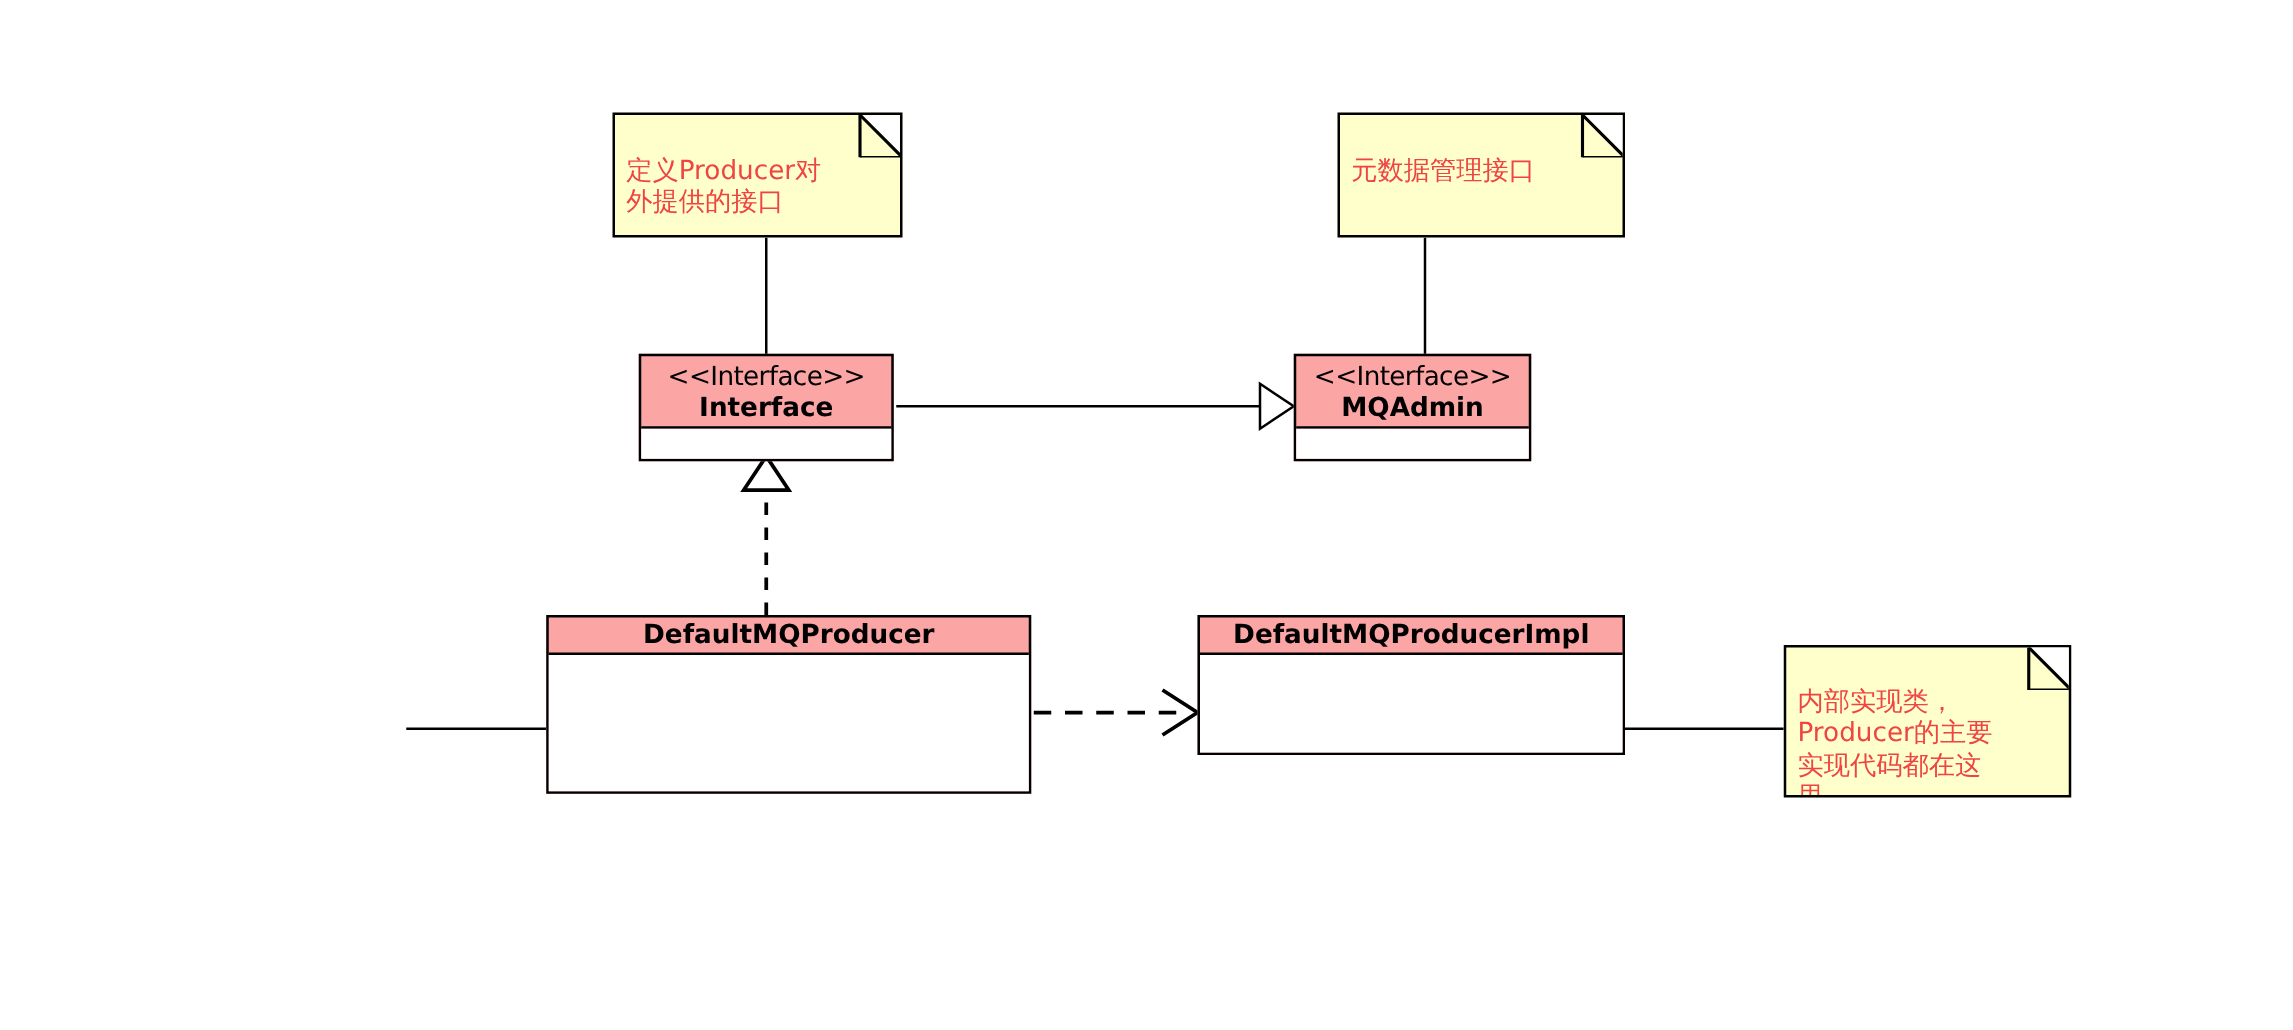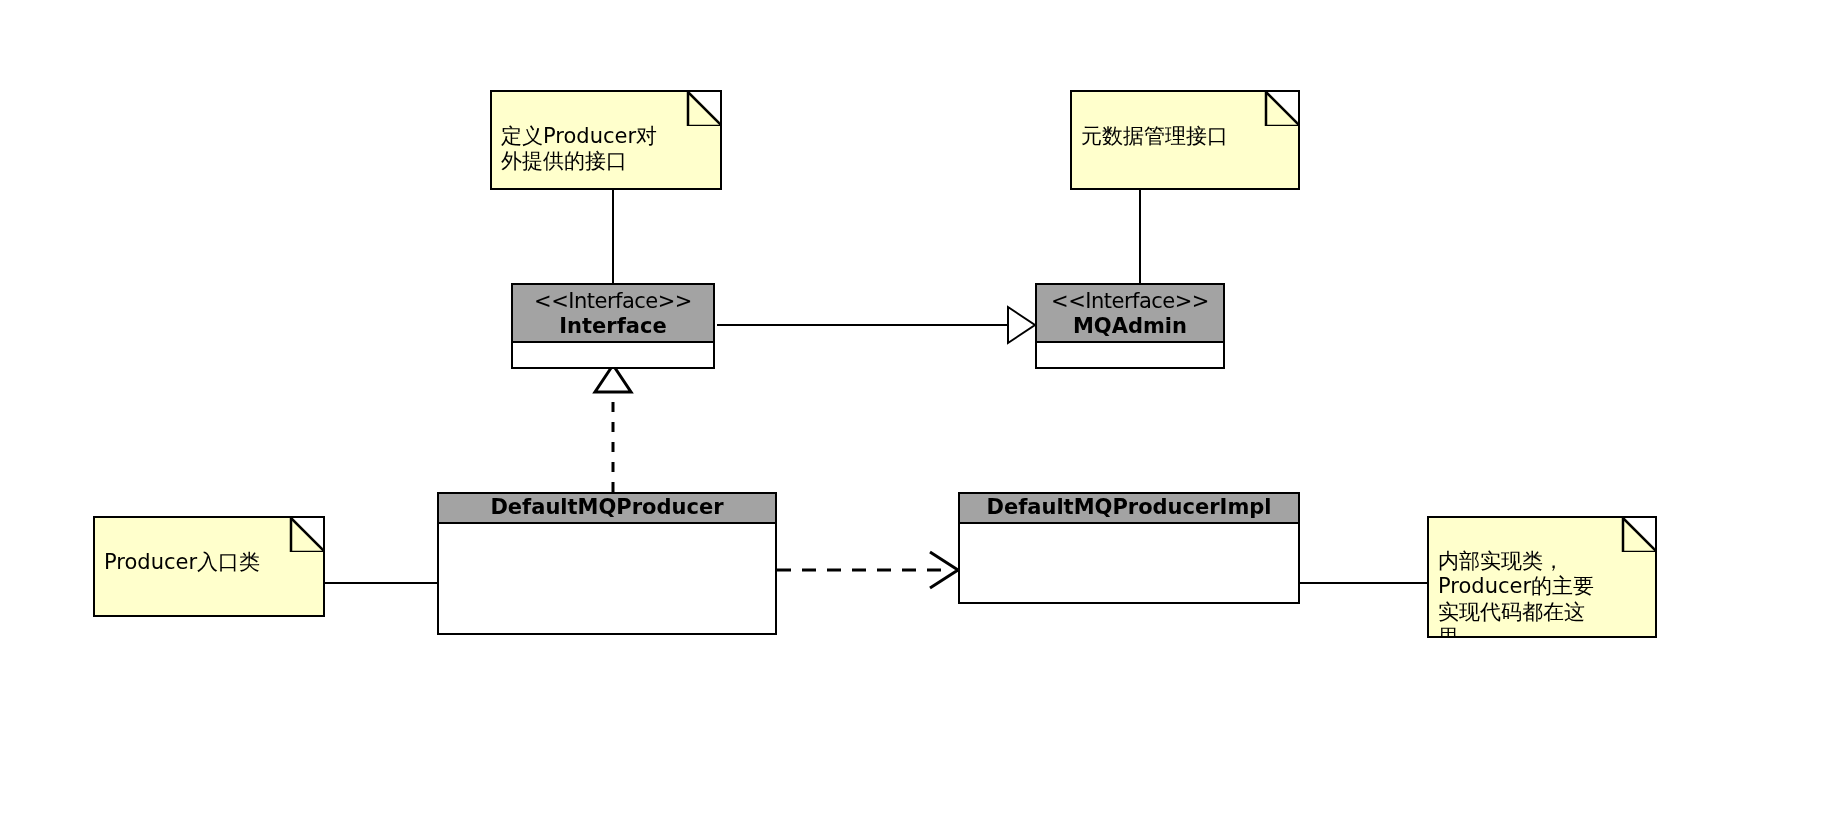--- a/index.html
+++ b/index.html
@@ -28,21 +28,21 @@
     top: 0;
     width: 1834px;
     height: 824px;
     pointer-events: none;
   }
 
   
   .uml-box {
     position: absolute;
     box-sizing: border-box;
-    background: #a3a3a3;
+    background: #fca5a5;
     border: 2px solid #000000;
     display: flex;
     flex-direction: column;
   }
   .uml-header {
     box-sizing: border-box;
     border-bottom: 2px solid #000000;
     text-align: center;
     padding: 4px 6px 6px 6px;
     line-height: 1.18;
@@ -67,21 +67,21 @@
 
   
   .uml-note {
     position: absolute;
     box-sizing: border-box;
     background: #ffffcc;
     border: 2px solid #000000;
     padding: 6px 10px 6px 9px;
     font-size: 21px;
     line-height: 1.22;
-    color: #000000;
+    color: #ef4444;
     white-space: pre-line;
     overflow: hidden;
   }
   .note-fold {
     position: absolute;
     top: -2px;
     right: -2px;
     width: 0;
     height: 0;
     border-left: 34px solid transparent;
@@ -157,43 +157,34 @@
   </div>
 
   <div class="uml-box" style="left:1035px; top:283px; width:190px; height:86px;">
     <div class="uml-header" style="height:58px;">
       <span class="stereotype">&lt;&lt;Interface&gt;&gt;</span>
       <span class="classname">MQAdmin</span>
     </div>
     <div class="uml-compartment"></div>
   </div>
 
-  <div class="uml-box" style="left:437px; top:492px; width:340px; height:143px;">
+  <div class="uml-box" style="left:437px; top:492px; width:388px; height:143px;">
     <div class="uml-header" style="height:30px; padding-top:1px;">
       <span class="classname">DefaultMQProducer</span>
     </div>
     <div class="uml-compartment"></div>
   </div>
 
   <div class="uml-box" style="left:958px; top:492px; width:342px; height:112px;">
     <div class="uml-header" style="height:30px; padding-top:1px;">
       <span class="classname">DefaultMQProducerImpl</span>
     </div>
     <div class="uml-compartment"></div>
   </div>
 
-  <div class="uml-note" style="left:93px; top:516px; width:232px; height:101px;">
-    <span class="note-text">Producer入口类</span>
-    <span class="note-fold"></span>
-    <svg class="note-fold-edge" viewBox="0 0 36 36" xmlns="http://www.w3.org/2000/svg">
-      <path d="M 2 2 L 36 36" stroke="#000000" stroke-width="2.5" fill="none"></path>
-      <path d="M 2 2 L 2 36" stroke="#000000" stroke-width="2.5" fill="none"></path>
-      <path d="M 2 36 L 36 36" stroke="#000000" stroke-width="2.5" fill="none"></path>
-    </svg>
-  </div>
 
   <div class="uml-note" style="left:1427px; top:516px; width:230px; height:122px; line-height:1.2;">
     <span class="note-text">内部实现类，
 Producer的主要
 实现代码都在这
 里</span>
     <span class="note-fold"></span>
     <svg class="note-fold-edge" viewBox="0 0 36 36" xmlns="http://www.w3.org/2000/svg">
       <path d="M 2 2 L 36 36" stroke="#000000" stroke-width="2.5" fill="none"></path>
       <path d="M 2 2 L 2 36" stroke="#000000" stroke-width="2.5" fill="none"></path>

